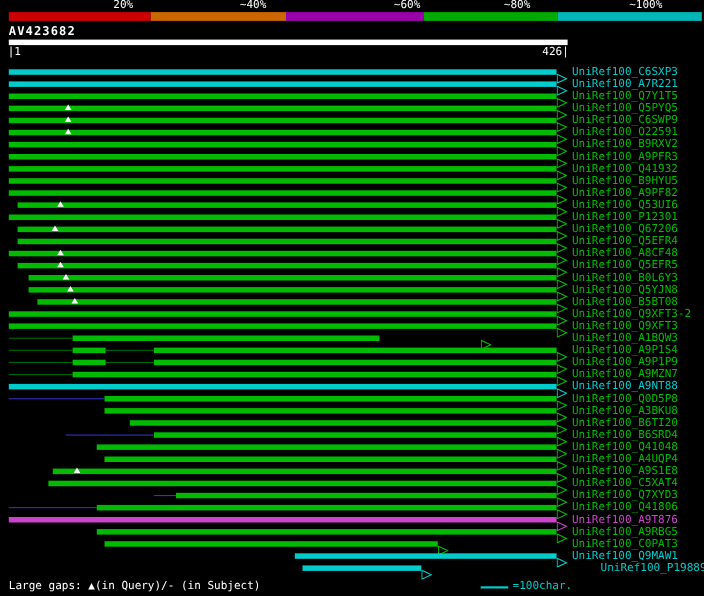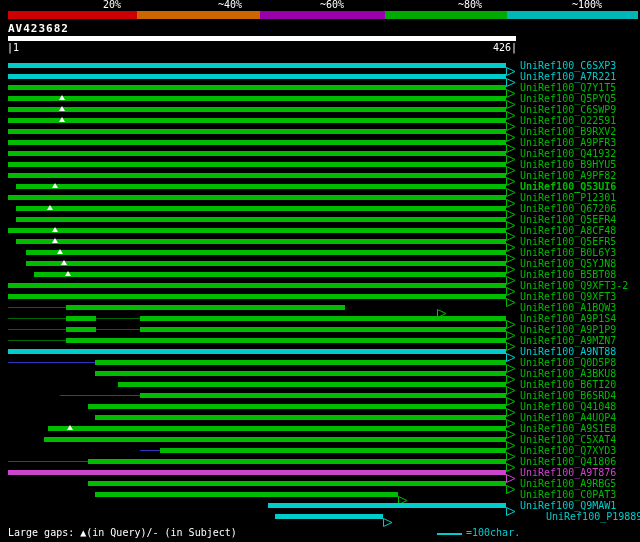--- a/index.html
+++ b/index.html
@@ -27,21 +27,21 @@
 
 <div id="screen">
   <div id="score-key">
       <div class="key-seg" style="left: 8px; width: 129px; background: rgb(204, 0, 0);"></div>
       <div class="key-seg" style="left: 137px; width: 123px; background: rgb(204, 102, 0);"></div>
       <div class="key-seg" style="left: 260px; width: 125px; background: rgb(153, 0, 170);"></div>
       <div class="key-seg" style="left: 385px; width: 122px; background: rgb(0, 170, 0);"></div>
       <div class="key-seg" style="left: 507px; width: 131px; background: rgb(0, 183, 183);"></div>
       <div class="key-label" style="left: 103px;">20%</div>
       <div class="key-label" style="left: 218px;">~40%</div>
-      <div class="key-label" style="left: 320px;">~60%</div>
+      <div class="key-label" style="left: 358px;">~60%</div>
       <div class="key-label" style="left: 458px;">~80%</div>
       <div class="key-label" style="left: 572px;">~100%</div>
     </div>
   <div class="query-name">AV423682</div>
   <div class="query-ruler"></div>
   <div class="ruler-start">|1</div>
   <div class="ruler-end">426|</div>
   <div id="hits">
       <div class="hit-row" style="top: 60px;">
         <div class="seg" style="left: 8px; width: 498px; top: 3px; height: 5px; background: rgb(0, 204, 204);"></div>
@@ -122,21 +122,21 @@
             <path d="M0.5 0.5 L9 4.5 L0.5 8.5 Z" fill="none" stroke="#00bb00" stroke-width="1"></path>
           </svg></div>
         <div class="hit-label" style="color: rgb(0, 187, 0);">UniRef100_A9PF82</div>
       </div>
       <div class="hit-row" style="top: 181px;">
         <div class="seg" style="left: 16px; width: 490px; top: 3px; height: 5px; background: rgb(0, 187, 0);"></div>
         <div class="arrow" style="left: 506px; top: 1px;"><svg width="10" height="9" viewBox="0 0 10 9">
             <path d="M0.5 0.5 L9 4.5 L0.5 8.5 Z" fill="none" stroke="#00bb00" stroke-width="1"></path>
           </svg></div>
         <div class="tri" style="left: 52px; border-bottom-color: rgb(255, 255, 255);"></div>
-        <div class="hit-label" style="color: rgb(0, 187, 0); font-weight: bold;">UniRef100_Q53UI6</div>
+        <div class="hit-label" style="color: rgb(0, 187, 0);">UniRef100_Q53UI6</div>
       </div>
       <div class="hit-row" style="top: 192px;">
         <div class="seg" style="left: 8px; width: 498px; top: 3px; height: 5px; background: rgb(0, 187, 0);"></div>
         <div class="arrow" style="left: 506px; top: 1px;"><svg width="10" height="9" viewBox="0 0 10 9">
             <path d="M0.5 0.5 L9 4.5 L0.5 8.5 Z" fill="none" stroke="#00bb00" stroke-width="1"></path>
           </svg></div>
         <div class="hit-label" style="color: rgb(0, 187, 0);">UniRef100_P12301</div>
       </div>
       <div class="hit-row" style="top: 203px;">
         <div class="seg" style="left: 16px; width: 490px; top: 3px; height: 5px; background: rgb(0, 187, 0);"></div>

